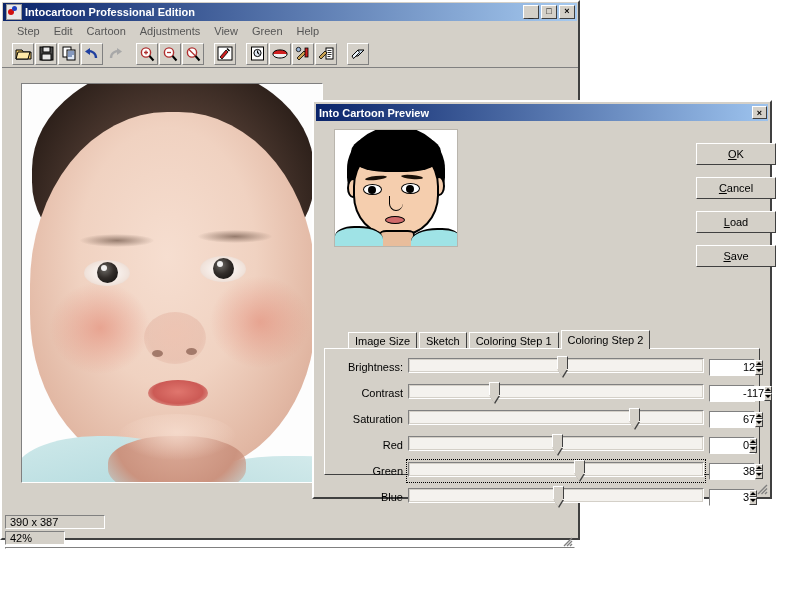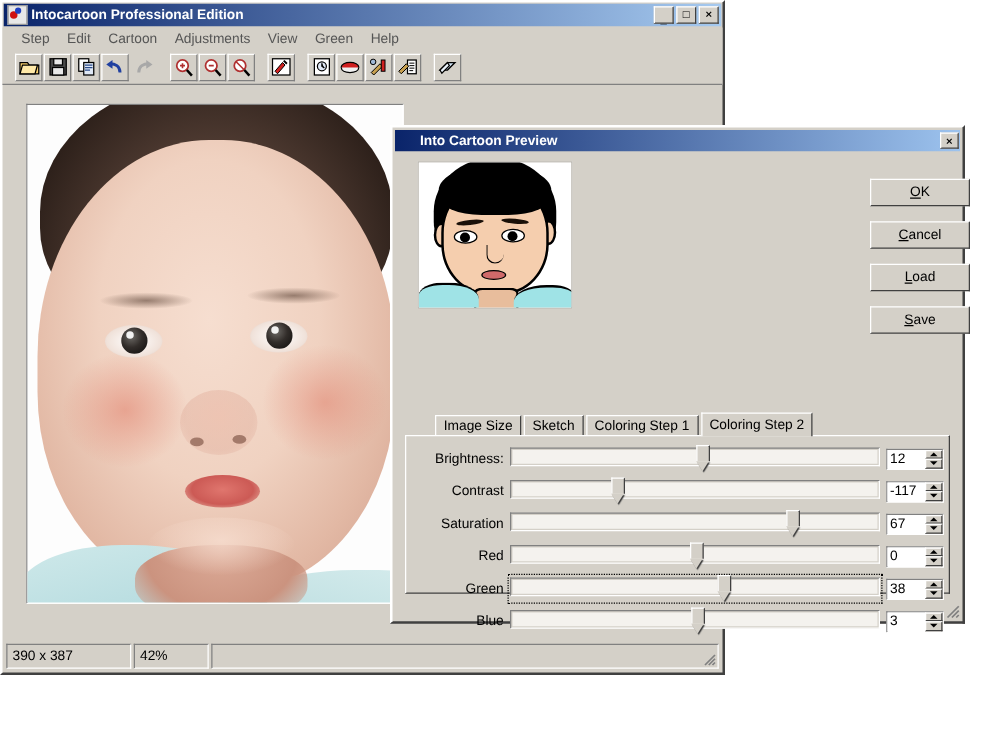--- a/index.html
+++ b/index.html
@@ -88,39 +88,39 @@
   #ph-chin{left:96px;top:330px;width:118px;height:46px;border-radius:50%;
     background:radial-gradient(ellipse at 50% 40%,rgba(247,222,208,.80),rgba(247,222,208,0) 72%);}
   #ph-shirt{left:-8px;top:352px;width:200px;height:90px;border-radius:42% 54% 0 0;
     background:linear-gradient(165deg,#cfe9ea 0%,#bcdfe2 45%,#a8d2d6 100%);}
   #ph-shirt2{left:148px;top:372px;width:190px;height:80px;border-radius:60% 30% 0 0;
     background:linear-gradient(195deg,#d6eced 0%,#bedfe1 60%,#a9d3d7 100%);}
   #ph-neck{left:86px;top:352px;width:138px;height:60px;border-radius:45%;
     background:radial-gradient(ellipse at 50% 10%,#dcab98 0%,#cb937f 62%,rgba(203,147,127,0) 100%);}
 
   #statusbar{position:absolute;left:3px;right:3px;bottom:3px;height:20px;
-    display:flex;align-items:stretch;background:#d4d0c8;gap:2px;}
+    display:flex;align-items:stretch;background:#d4d0c8;gap:2px;flex-direction:column;}
   .sbox{background:#d4d0c8;display:flex;align-items:center;padding:0 4px;
     border-top:1px solid #808080;border-left:1px solid #808080;
     border-right:1px solid #ffffff;border-bottom:1px solid #ffffff;box-sizing:border-box;}
   #sb-size{width:100px;}
   #sb-zoom{width:60px;}
   #sb-msg{flex:1;position:relative;}
   #sb-grip{position:absolute;right:1px;bottom:1px;width:12px;height:12px;}
 
   
   #dialog{position:absolute;left:312px;top:100px;width:460px;height:399px;
     background:#d4d0c8;
     border-top:2px solid #ffffff;border-left:2px solid #ffffff;
     border-right:2px solid #404040;border-bottom:2px solid #404040;
     box-sizing:border-box;}
   #dlg-titlebar{height:17px;margin:2px;display:flex;align-items:center;
     background:linear-gradient(to right,#0a246a,#9dc3ee);color:#fff;
     font-weight:bold;font-size:11px;padding-left:3px;}
-  #dlg-title{flex:1;white-space:nowrap;margin-left:17px;}
+  #dlg-title{flex:1;white-space:nowrap;}
   #dlg-close{width:15px;height:13px;margin-right:1px;background:#d4d0c8;color:#000;
     font-size:9px;font-weight:bold;display:flex;align-items:center;justify-content:center;
     border-top:1px solid #ffffff;border-left:1px solid #ffffff;
     border-right:1px solid #404040;border-bottom:1px solid #404040;box-sizing:border-box;}
 
   #dlg-body{position:absolute;left:4px;top:21px;right:4px;bottom:14px;background:#d4d0c8;}
 
   #preview-frame{position:absolute;left:16px;top:6px;width:122px;height:116px;
     background:#ffffff;border:1px solid #b9b5ad;overflow:hidden;}
   #preview{position:absolute;inset:0;background:#ffffff;}
@@ -190,21 +190,21 @@
     border-right:1px solid #404040;border-bottom:none;box-sizing:border-box;}
   .sthumb s{display:block;width:0;height:0;margin-left:0;
     border-left:5.5px solid transparent;border-right:5.5px solid transparent;
     border-top:8px solid #d4d0c8;filter:drop-shadow(1px 1px 0 #404040);}
   .focusring{position:absolute;left:-2px;top:-1px;right:-2px;bottom:-1px;
     border:1px dotted #000;pointer-events:none;}
   .svalwrap{width:46px;height:17px;margin-left:5px;display:flex;
     border-top:1px solid #808080;border-left:1px solid #808080;
     border-right:1px solid #ffffff;border-bottom:1px solid #ffffff;
     background:#ffffff;box-sizing:border-box;}
-  .sval{flex:1;display:flex;align-items:center;padding-left:2px;font-size:11px;background:#fff;}
+  .sval{flex:1;display:flex;align-items:center;padding-left:2px;font-size:11px;background:#fff;margin-left:31px;}
   .spin{width:14px;display:flex;flex-direction:column;background:#d4d0c8;}
   .spin div{flex:1;display:flex;align-items:center;justify-content:center;background:#d4d0c8;
     border-top:1px solid #ffffff;border-left:1px solid #ffffff;
     border-right:1px solid #404040;border-bottom:1px solid #404040;box-sizing:border-box;}
   .spin div em{display:block;width:0;height:0;border-left:3px solid transparent;
     border-right:3px solid transparent;}
   .spin .up em{border-bottom:3px solid #000;}
   .spin .dn em{border-top:3px solid #000;}
 
   #dlg-grip{position:absolute;right:2px;bottom:2px;width:13px;height:13px;}

